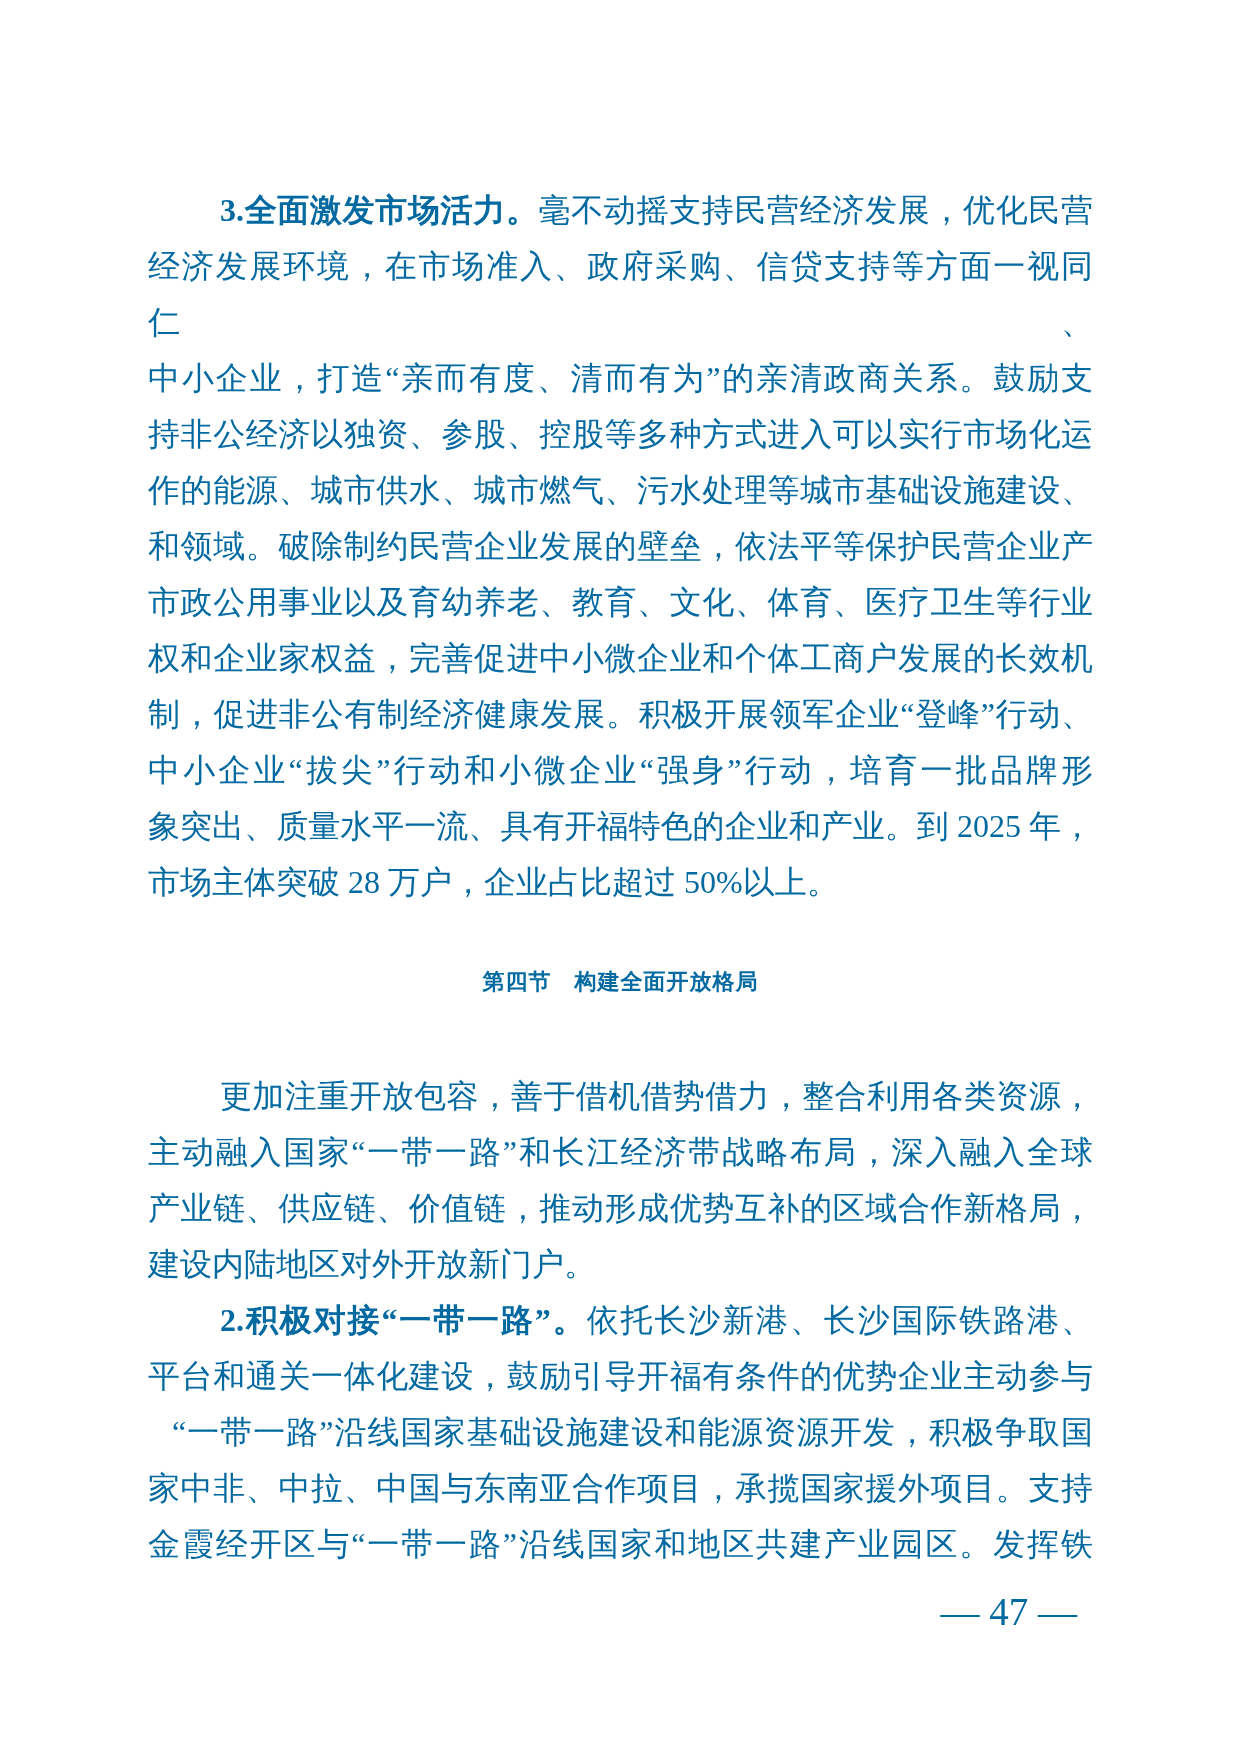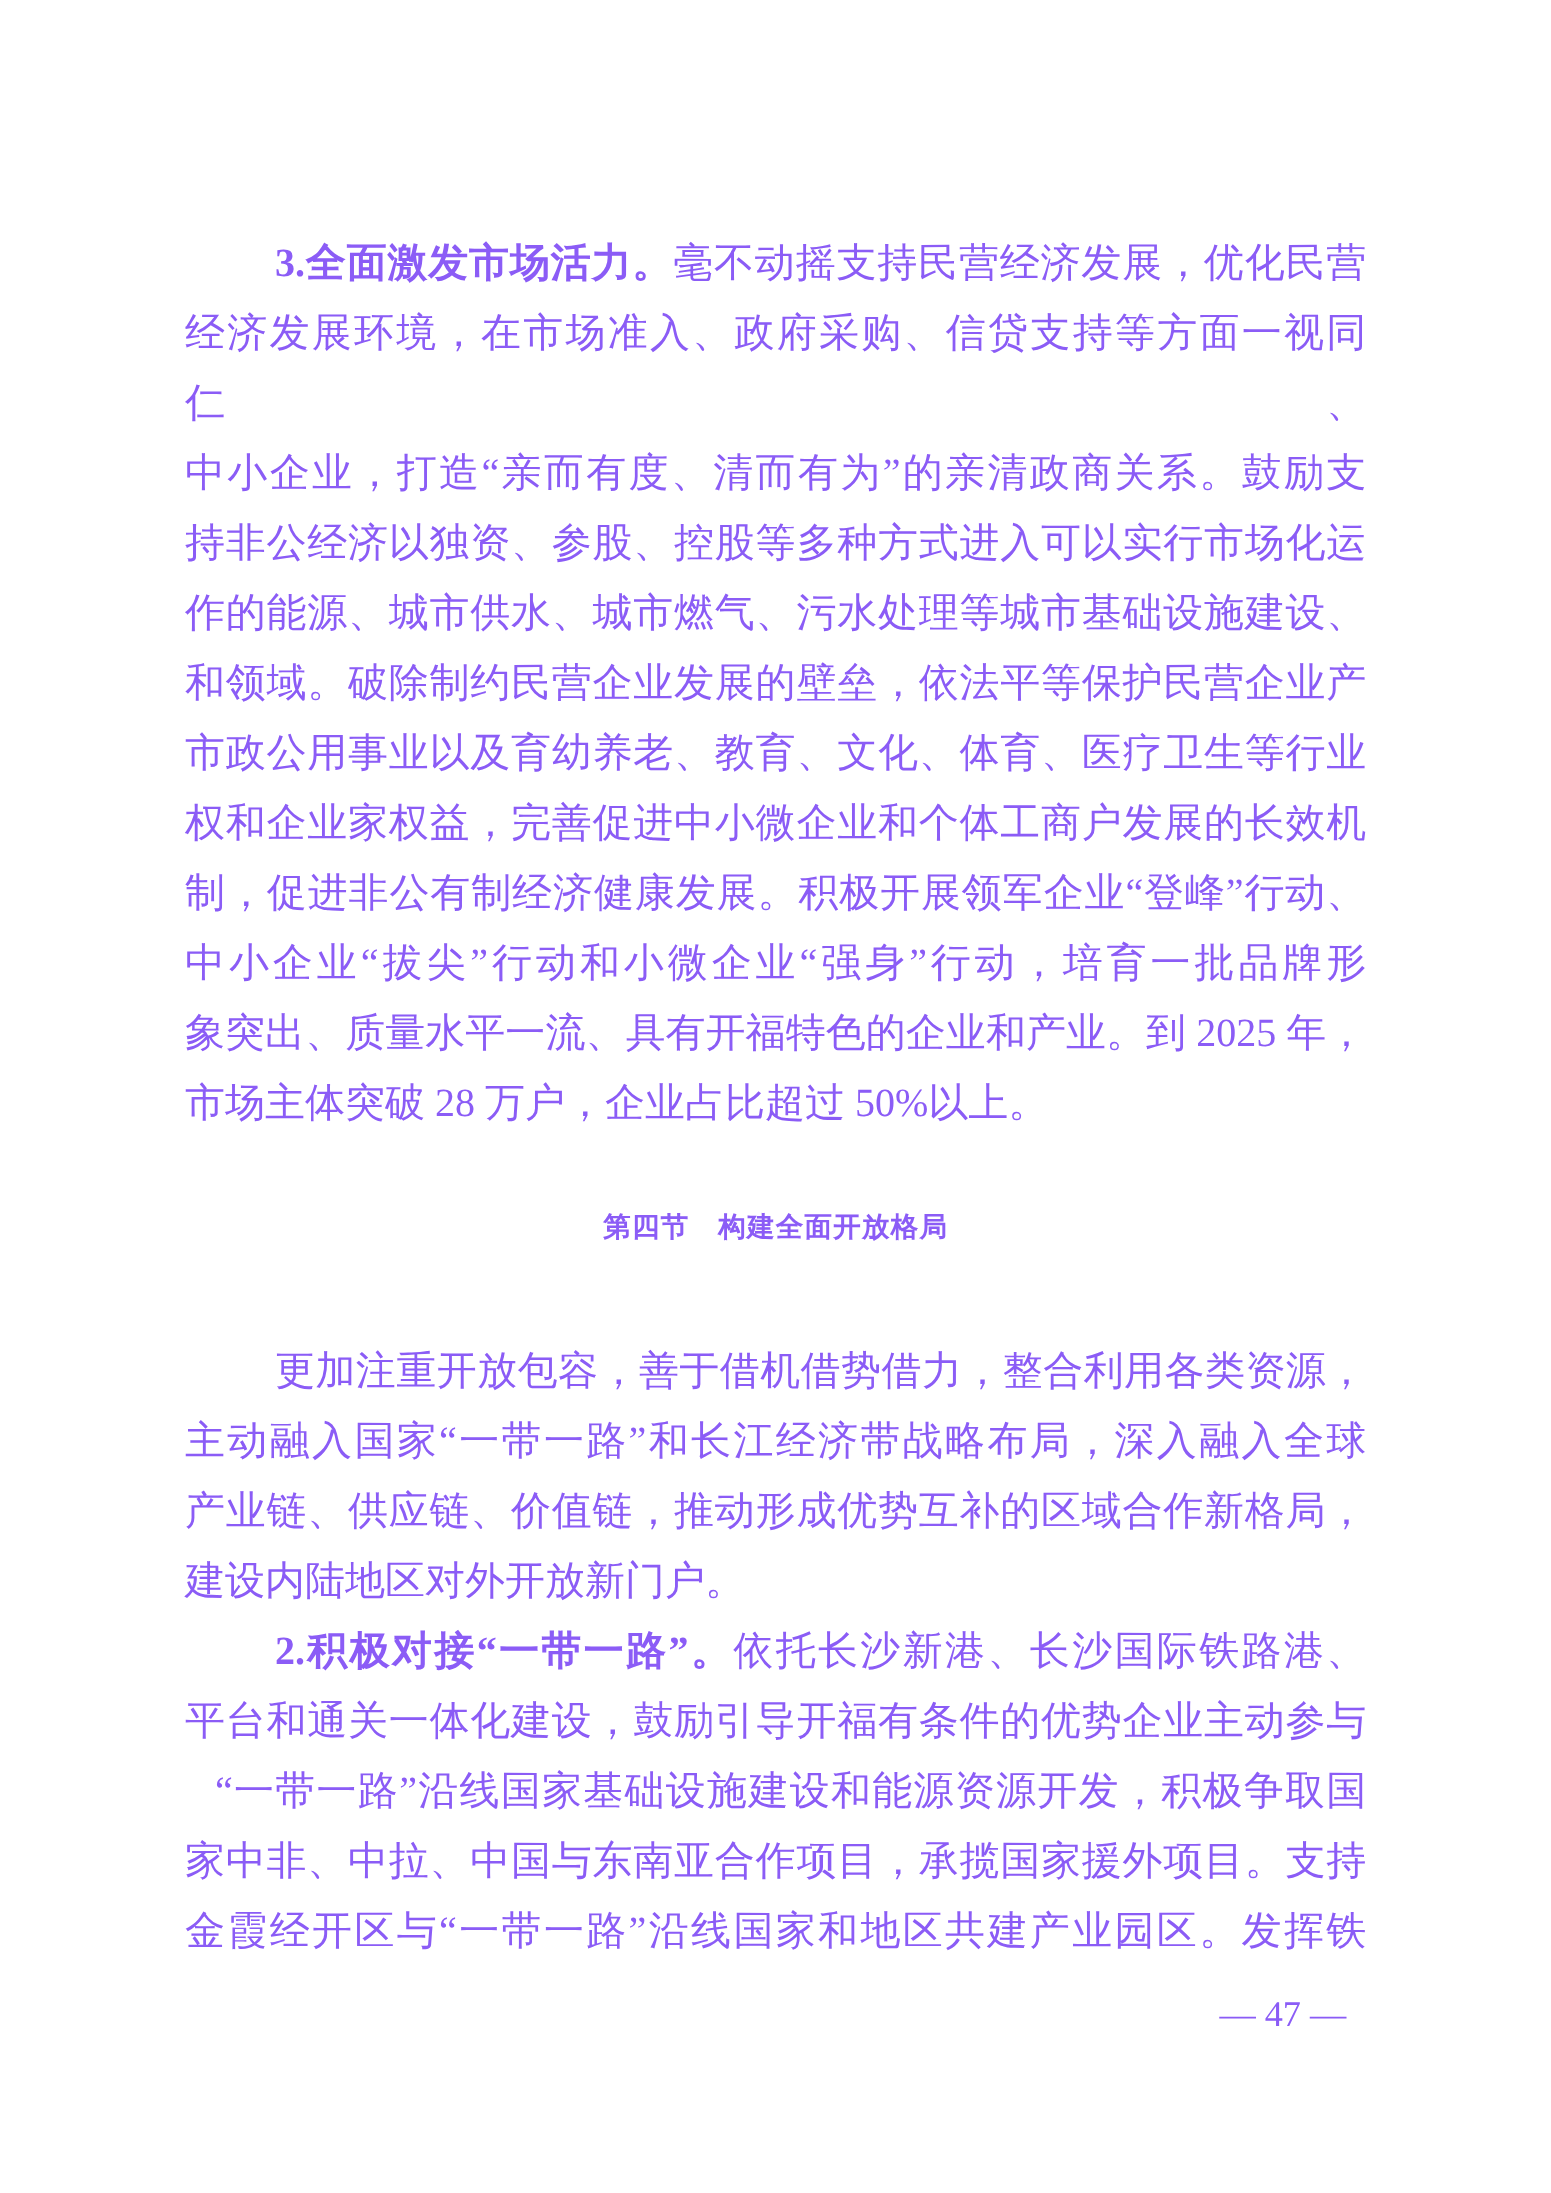--- a/index.html
+++ b/index.html
@@ -2,21 +2,21 @@
 <html><head>
 <meta charset="utf-8">
 <style>
   html, body { margin: 0; padding: 0; }
   .page {
     width: 1241px;
     height: 1754px;
     background: #ffffff;
     position: relative;
     overflow: hidden;
-    color: #8b5cf6;
+    color: #0369a1;
     font-family: "Liberation Serif", "DejaVu Serif", serif;
   }
   .text-block {
     position: absolute;
     left: 148px;
     top: 182px;
     width: 945px;
     font-size: 32px;
     line-height: 56px;
   }
@@ -36,21 +36,21 @@
     font-size: 22px;
     line-height: 56px;
     text-align: center;
     margin: 44px 0 58px 0;
     letter-spacing: 1px;
   }
   .page-number {
     position: absolute;
     top: 1594px;
     right: 164px;
-    font-size: 29px;
+    font-size: 39px;
     line-height: 36px;
     white-space: nowrap;
   }
 </style>
 </head>
 <body>
 
 <div class="page">
   <div class="text-block">
     <div class="paragraph">

